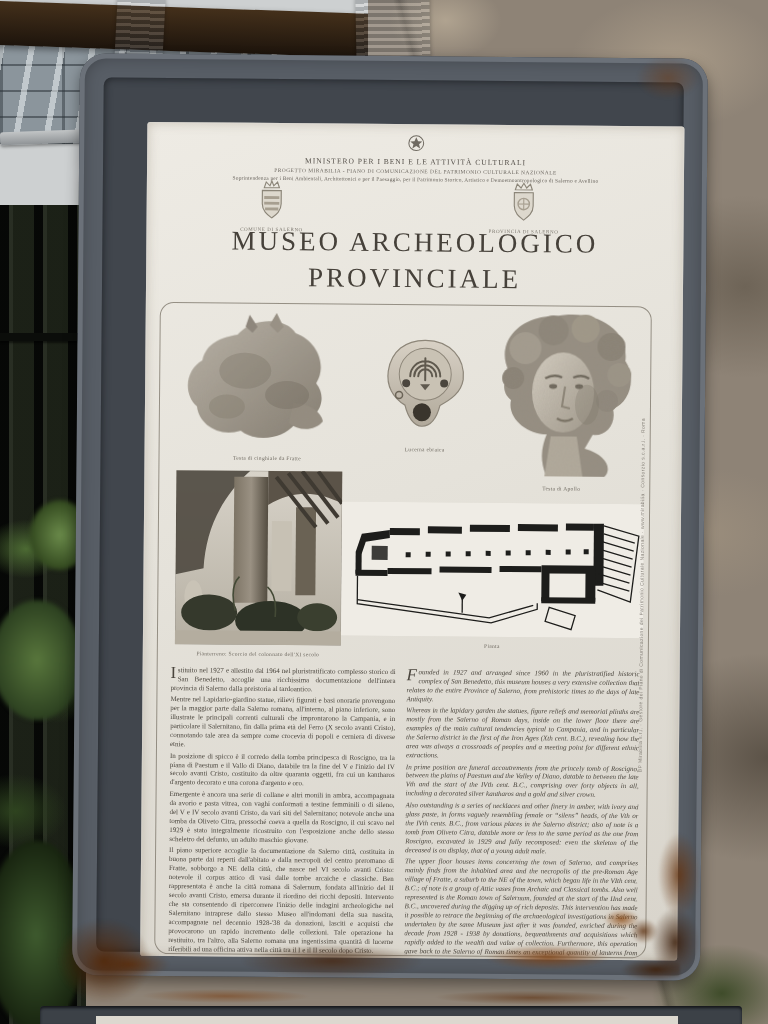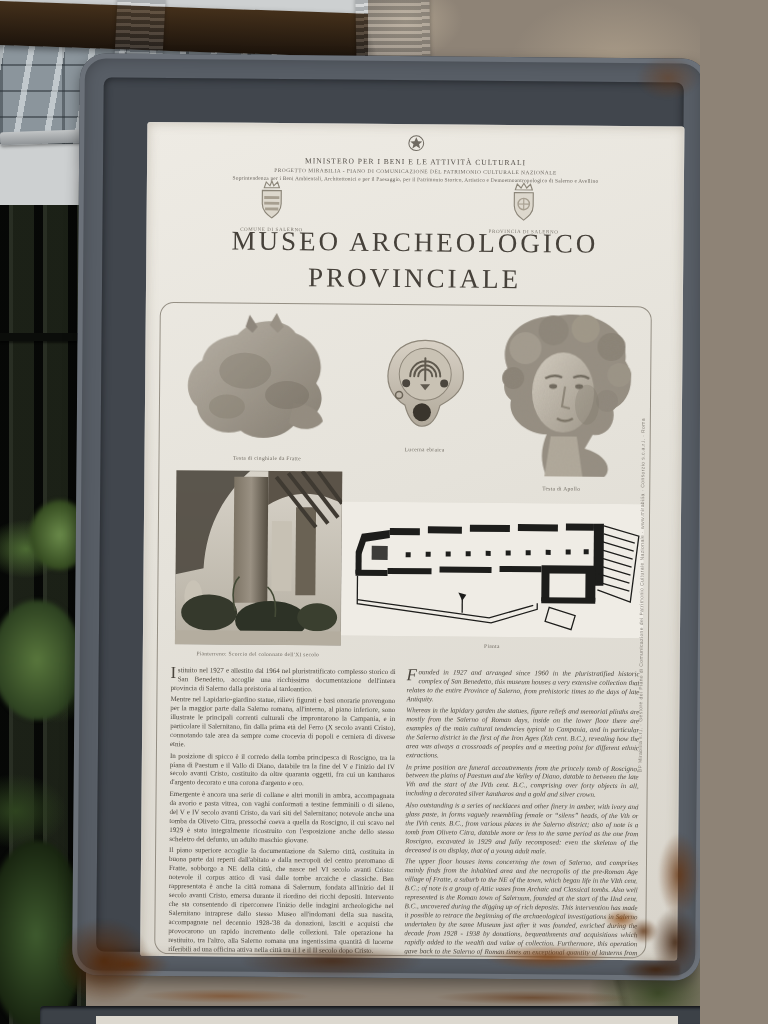--- a/index.html
+++ b/index.html
@@ -1,18 +1,18 @@
 <!DOCTYPE html>
 <html><head>
 <meta charset="utf-8">
 <style>
   * { margin:0; padding:0; box-sizing:border-box; }
   html,body { width:768px; height:1024px; overflow:hidden; background:#8e8376;
               font-family:"Liberation Serif", serif; }
-  .scene { position:relative; width:700px; height:1024px; overflow:hidden;
+  .scene { position:relative; width:768px; height:1024px; overflow:hidden;
            background-color:#8e8376;
            background-image:
              radial-gradient(150px 95px at 88% 6%,  #a89a87 0%, transparent 70%),
              radial-gradient(170px 130px at 97% 28%, #6e6457 0%, transparent 70%),
              radial-gradient(130px 90px at 92% 52%, #9a8d7c 0%, transparent 72%),
              radial-gradient(210px 150px at 100% 74%, #5c5348 0%, transparent 70%),
              radial-gradient(110px 80px at 72% 90%, #4e5a35 0%, transparent 70%),
              radial-gradient(100px 70px at 94% 97%, #3f4c2a 0%, transparent 70%),
              radial-gradient(80px 55px at 58% 2%,  #b0a390 0%, transparent 70%),
              linear-gradient(75deg, transparent 64%, rgba(40,35,28,.28) 64.6%, transparent 65.4%); }

